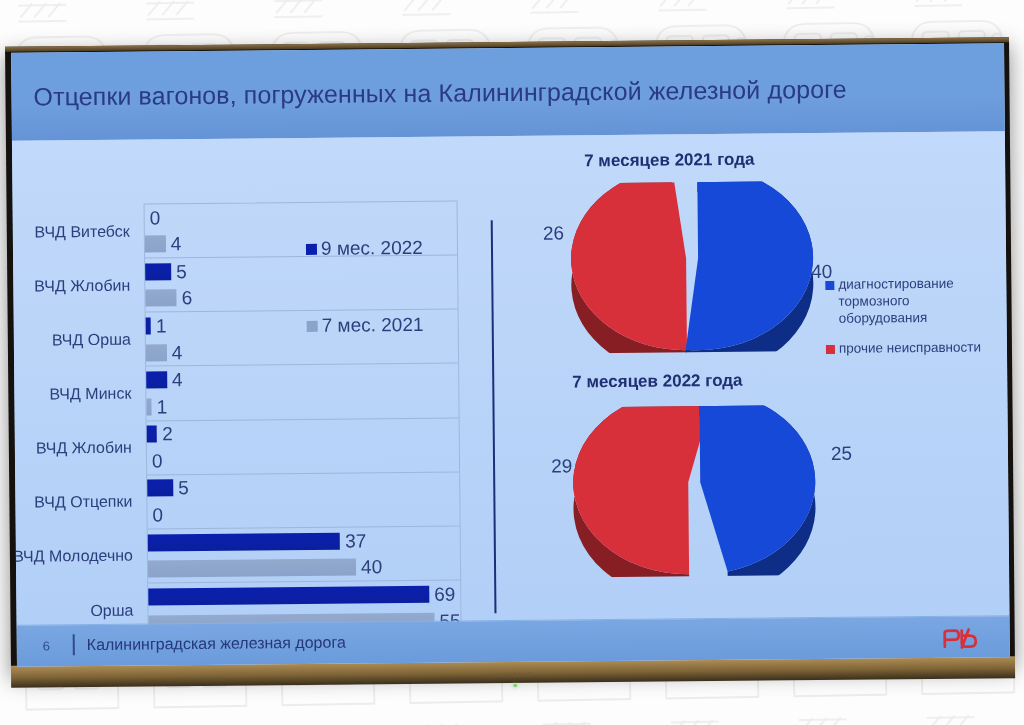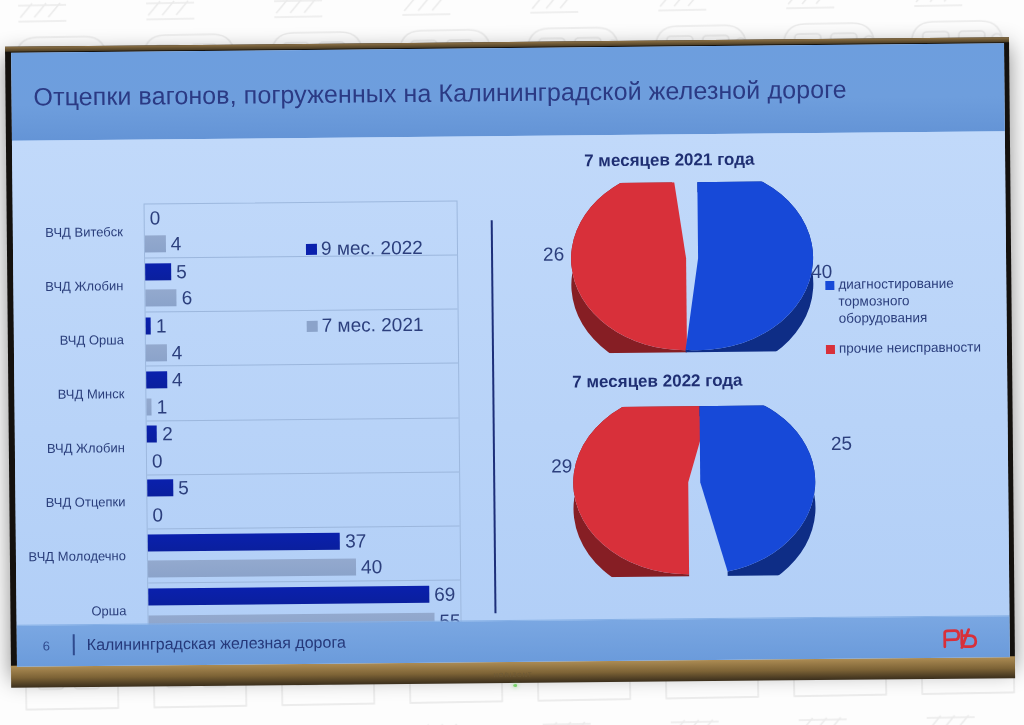--- a/index.html
+++ b/index.html
@@ -170,22 +170,22 @@
     color: #2c3f7d;
     margin-left: 5px;
     line-height: 1;
     white-space: nowrap;
   }
   .cat-label {
     position: absolute;
     right: 100%;
     top: 50%;
     transform: translateY(-50%);
-    margin-right: 22px;
-    font-size: 13px;
+    margin-right: 15px;
+    font-size: 16px;
     color: #2b3f7c;
     white-space: nowrap;
   }
 
   
   #bar-legend {
     position: absolute;
     left: 293px;
     top: 100px;
     width: 170px;
@@ -416,40 +416,40 @@
        L 105.64931487559845 10.622071087741247 A 115 92 0 0 0 119 194 Z" fill="rgb(134,30,36)"></path>
                   <path d="M 119 76 L 119 168 A 115 92 0 0 1 105.64931487559845 -15.377928912258753 Z" fill="#d8303a"></path>
                 </g>
                 <g>
                   <path d="M 131 -16 A 115 92 0 1 1 117.64931487559848 167.37792891225877
        L 117.64931487559848 193.37792891225877 A 115 92 0 1 0 131 10 Z" fill="rgb(14,45,134)"></path>
                   <path d="M 131 76 L 131 -16 A 115 92 0 1 1 117.64931487559848 167.37792891225877 Z" fill="#1749d8"></path>
                 </g>
               </svg></div>
 
-          <div class="pie-num" id="pie2021-left" style="left:52px; top:108px;">26</div>
+          <div class="pie-num" id="pie2021-left" style="left:52px; top:87px;">26</div>
           <div class="pie-num" id="pie2021-right" style="left:320px; top:128px;">40</div>
 
           <div class="pie-title" style="left:80px; top:237px;">7 месяцев 2022 года</div>
 
           <div class="pie-wrap" id="pie2022" style="left:76px; top:272px;"><svg width="250" height="170" viewBox="0 0 250 170">
                 <g>
                   <path d="M 119 168 A 115 92 0 1 1 145.5208251353807 -13.520128093343786
        L 145.5208251353807 12.479871906656214 A 115 92 0 1 0 119 194 Z" fill="rgb(134,30,36)"></path>
                   <path d="M 119 76 L 119 168 A 115 92 0 1 1 145.5208251353807 -13.520128093343786 Z" fill="#d8303a"></path>
                 </g>
                 <g>
                   <path d="M 131 -16 A 115 92 0 0 1 157.52082513538068 165.52012809334377
        L 157.52082513538068 191.52012809334377 A 115 92 0 0 0 131 10 Z" fill="rgb(14,45,134)"></path>
                   <path d="M 131 76 L 131 -16 A 115 92 0 0 1 157.52082513538068 165.52012809334377 Z" fill="#1749d8"></path>
                 </g>
               </svg></div>
 
           <div class="pie-num" id="pie2022-left" style="left:58px; top:320px;">29</div>
-          <div class="pie-num" id="pie2022-right" style="left:338px; top:300px;">25</div>
+          <div class="pie-num" id="pie2022-right" style="left:338px; top:310px;">25</div>
 
           <div id="pie-legend">
             <div class="plg-item">
               <span class="plg-sw diag"></span>
               <span class="plg-txt">диагностирование тормозного оборудования</span>
             </div>
             <div class="plg-item">
               <span class="plg-sw other"></span>
               <span class="plg-txt">прочие неисправности</span>
             </div>

